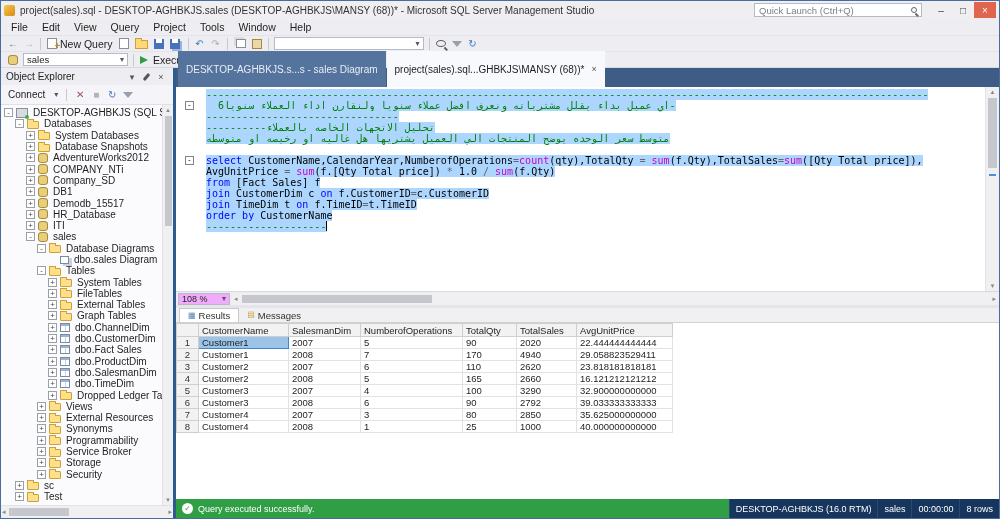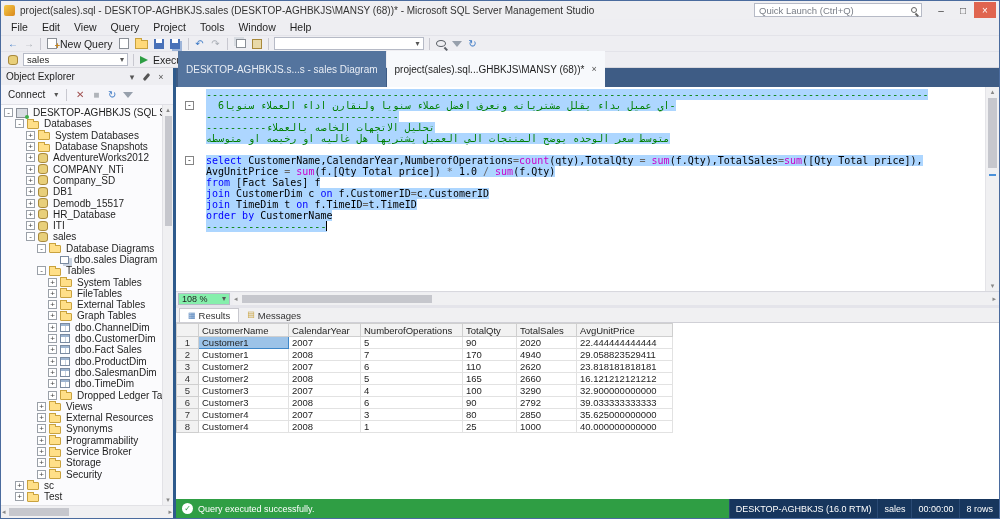--- a/index.html
+++ b/index.html
@@ -92,21 +92,21 @@
   .tok-kw{color:#0000FF}
   .tok-fn{color:#CA00CA}
   .tok-cm{color:#007F00}
   .tok-op{color:#666}
   .tok-pl{color:#000}
   .caret{display:inline-block;width:1px;height:10px;background:#000;vertical-align:-1px}
   .editor-vscroll{position:absolute;top:0;right:0;bottom:0;width:14px;background:#F0F0F2;border-left:1px solid #E4E4E8;display:flex;flex-direction:column;align-items:center}
   .vthumb{width:9px;height:70px;background:#C6C7CD;margin-top:1px}
   .vmark{width:7px;height:2px;background:#4A90D9;margin-top:6px}
   .editor-bottombar{height:14px;display:flex;align-items:center;background:#EEEEF2;border-top:1px solid #D8D8DE;padding:0 2px}
-  .zoom-combo{width:52px;height:12px;background:#86efac;border:1px solid #B6BAC6;font-size:9px;display:flex;align-items:center;justify-content:space-between;padding:0 3px;flex:none}
+  .zoom-combo{width:52px;height:12px;background:#f0abfc;border:1px solid #B6BAC6;font-size:9px;display:flex;align-items:center;justify-content:space-between;padding:0 3px;flex:none}
   .hscroll{flex:1;height:12px;margin-left:3px;background:#F0F0F2;display:flex;align-items:center}
   .hthumb{width:190px;height:8px;background:#C6C7CD;margin-left:3px}
   
   .results-pane{height:194px;display:flex;flex-direction:column;background:#fff;border-top:3px solid #E4E4EA}
   .results-tabs{height:15px;background:#F0F0F2;display:flex;align-items:flex-end;padding-left:3px;font-size:9.5px;border-bottom:1px solid #D0D0D6}
   .rtab{display:flex;align-items:center;gap:3px;padding:0 8px;height:14px;color:#333}
   .rtab.active{background:#fff;border:1px solid #C8C8CE;border-bottom:none}
   .rtab-ic{font-size:8px;line-height:8px}
   .grid-ic{color:#4A7CB8}
   .msg-ic{color:#C8A23E}
@@ -538,21 +538,21 @@
             <span class="rtab-ic msg-ic">▤</span>
             <span>Messages</span>
           </span>
         </div>
         <div class="grid-wrap">
           <table class="grid">
             <thead>
                 <tr>
                   <th class="rownum-h"></th>
                   <th>CustomerName</th>
-                  <th>CalendarYear</th>
+                  <th>SalesmanDim</th>
                   <th>NumberofOperations</th>
                   <th>TotalQty</th>
                   <th>TotalSales</th>
                   <th>AvgUnitPrice</th>
                 </tr>
               </thead>
             <tbody>
                 <tr class="grid-row">
                   <td class="rownum">1</td>
                   <td class="cell-sel">Customer1</td>

